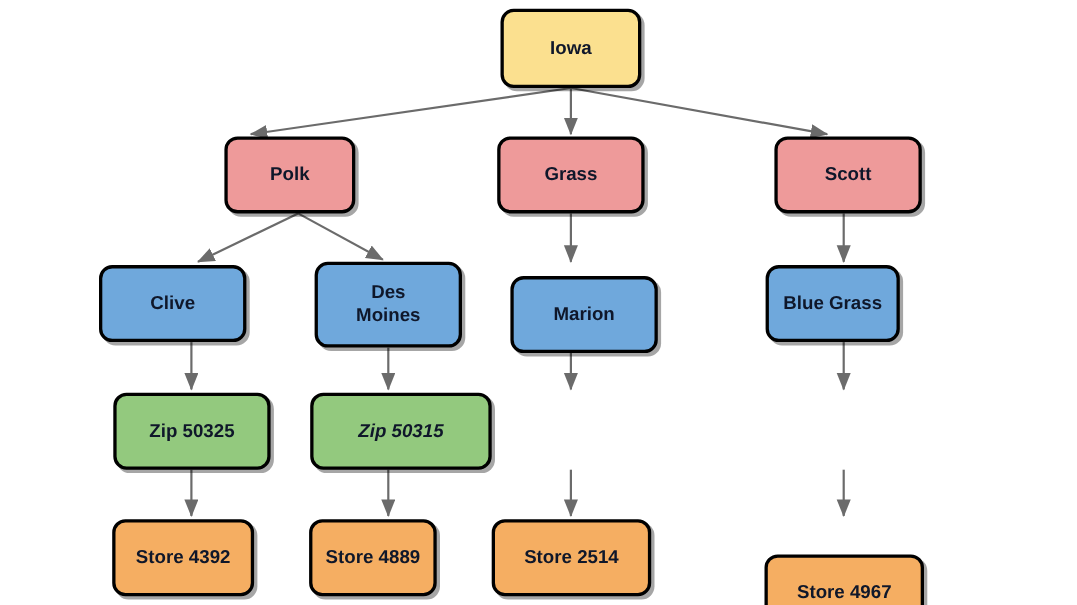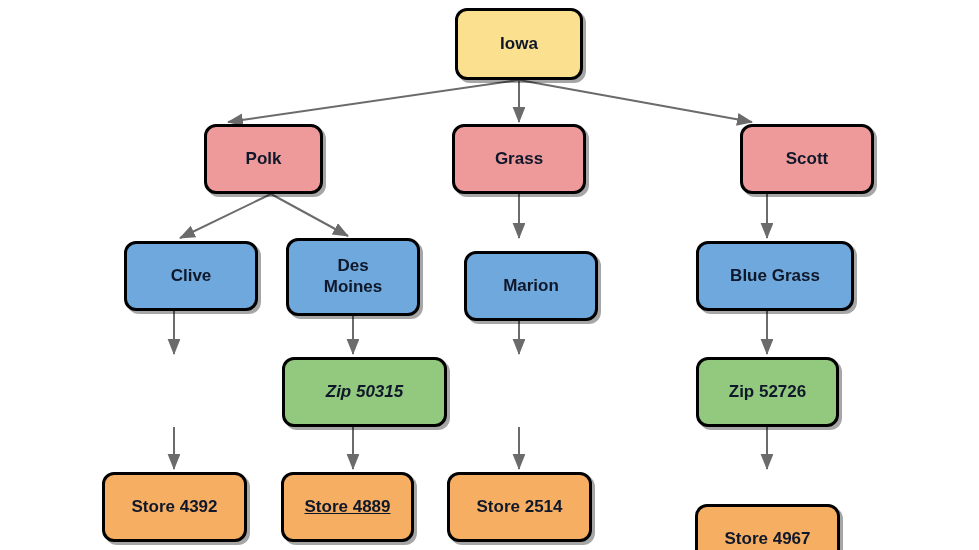--- a/index.html
+++ b/index.html
@@ -82,26 +82,26 @@
         <line x1="353" y1="427" x2="353" y2="469" stroke="#6b6b6b" stroke-width="2" marker-end="url(#arrowhead)"></line>
         <line x1="519" y1="427" x2="519" y2="469" stroke="#6b6b6b" stroke-width="2" marker-end="url(#arrowhead)"></line>
         <line x1="767" y1="427" x2="767" y2="469" stroke="#6b6b6b" stroke-width="2" marker-end="url(#arrowhead)"></line>
       </g>
   </svg>
 
   <div id="node-layer">
       <div class="node node-state" style="left: 455px; top: 8px; width: 128px; height: 72px; background: rgb(251, 224, 143); border-color: rgb(0, 0, 0);"><span class="node-label">Iowa</span></div>
       <div class="node node-county" style="left: 204px; top: 124px; width: 119px; height: 70px; background: rgb(238, 154, 154); border-color: rgb(0, 0, 0);"><span class="node-label">Polk</span></div>
       <div class="node node-county" style="left: 452px; top: 124px; width: 134px; height: 70px; background: rgb(238, 154, 154); border-color: rgb(0, 0, 0);"><span class="node-label">Grass</span></div>
-      <div class="node node-county" style="left: 740px; top: 124px; width: 134px; height: 70px; background: rgb(238, 154, 154); border-color: rgb(0, 0, 0);"><span class="node-label">Scott</span></div>
-      <div class="node node-city" style="left: 124px; top: 241px; width: 134px; height: 70px; background: rgb(111, 168, 220); border-color: rgb(0, 0, 0);"><span class="node-label">Clive</span></div>
+      <div class="node node-county" style="left: 704px; top: 124px; width: 134px; height: 70px; background: rgb(238, 154, 154); border-color: rgb(0, 0, 0);"><span class="node-label">Scott</span></div>
+      <div class="node node-city" style="left: 90px; top: 241px; width: 134px; height: 70px; background: rgb(111, 168, 220); border-color: rgb(0, 0, 0);"><span class="node-label">Clive</span></div>
       <div class="node node-city" style="left: 286px; top: 238px; width: 134px; height: 78px; background: rgb(111, 168, 220); border-color: rgb(0, 0, 0);"><span class="node-label">Des
 Moines</span></div>
       <div class="node node-city" style="left: 452px; top: 251px; width: 134px; height: 70px; background: rgb(111, 168, 220); border-color: rgb(0, 0, 0); margin-left: 12px;"><span class="node-label">Marion</span></div>
-      <div class="node node-city" style="left: 696px; top: 241px; width: 158px; height: 70px; background: rgb(111, 168, 220); border-color: rgb(0, 0, 0);"><span class="node-label">Blue Grass</span></div>
+      <div class="node node-city" style="left: 696px; top: 241px; width: 122px; height: 70px; background: rgb(111, 168, 220); border-color: rgb(0, 0, 0);"><span class="node-label">Blue Grass</span></div>
+      <div class="node node-zip" style="left: 103px; top: 357px; width: 143px; height: 70px; background: rgb(147, 201, 126); border-color: rgb(0, 0, 0);"><span class="node-label">Zip 50325</span></div>
       <div class="node node-zip" style="left: 282px; top: 357px; width: 165px; height: 70px; background: rgb(147, 201, 126); border-color: rgb(0, 0, 0); font-style: italic;"><span class="node-label">Zip 50315</span></div>
-      <div class="node node-zip" style="left: 696px; top: 357px; width: 143px; height: 70px; background: rgb(147, 201, 126); border-color: rgb(0, 0, 0);"><span class="node-label">Zip 52726</span></div>
-      <div class="node node-store" style="left: 102px; top: 472px; width: 145px; height: 70px; background: rgb(245, 174, 98); border-color: rgb(0, 0, 0);"><span class="node-label">Store 4392</span></div>
-      <div class="node node-store" style="left: 281px; top: 472px; width: 133px; height: 70px; background: rgb(245, 174, 98); border-color: rgb(0, 0, 0); text-decoration: underline;"><span class="node-label">Store 4889</span></div>
+      <div class="node node-store" style="left: 102px; top: 472px; width: 129px; height: 70px; background: rgb(245, 174, 98); border-color: rgb(0, 0, 0);"><span class="node-label">Store 4392</span></div>
+      <div class="node node-store" style="left: 281px; top: 472px; width: 116px; height: 70px; background: rgb(245, 174, 98); border-color: rgb(0, 0, 0);"><span class="node-label">Store 4889</span></div>
       <div class="node node-store" style="left: 447px; top: 472px; width: 145px; height: 70px; background: rgb(245, 174, 98); border-color: rgb(0, 0, 0);"><span class="node-label">Store 2514</span></div>
       <div class="node node-store" style="left: 695px; top: 472px; width: 145px; height: 70px; background: rgb(245, 174, 98); border-color: rgb(0, 0, 0); margin-top: 32px;"><span class="node-label">Store 4967</span></div>
     </div>
 </div>
 
 </body></html>

